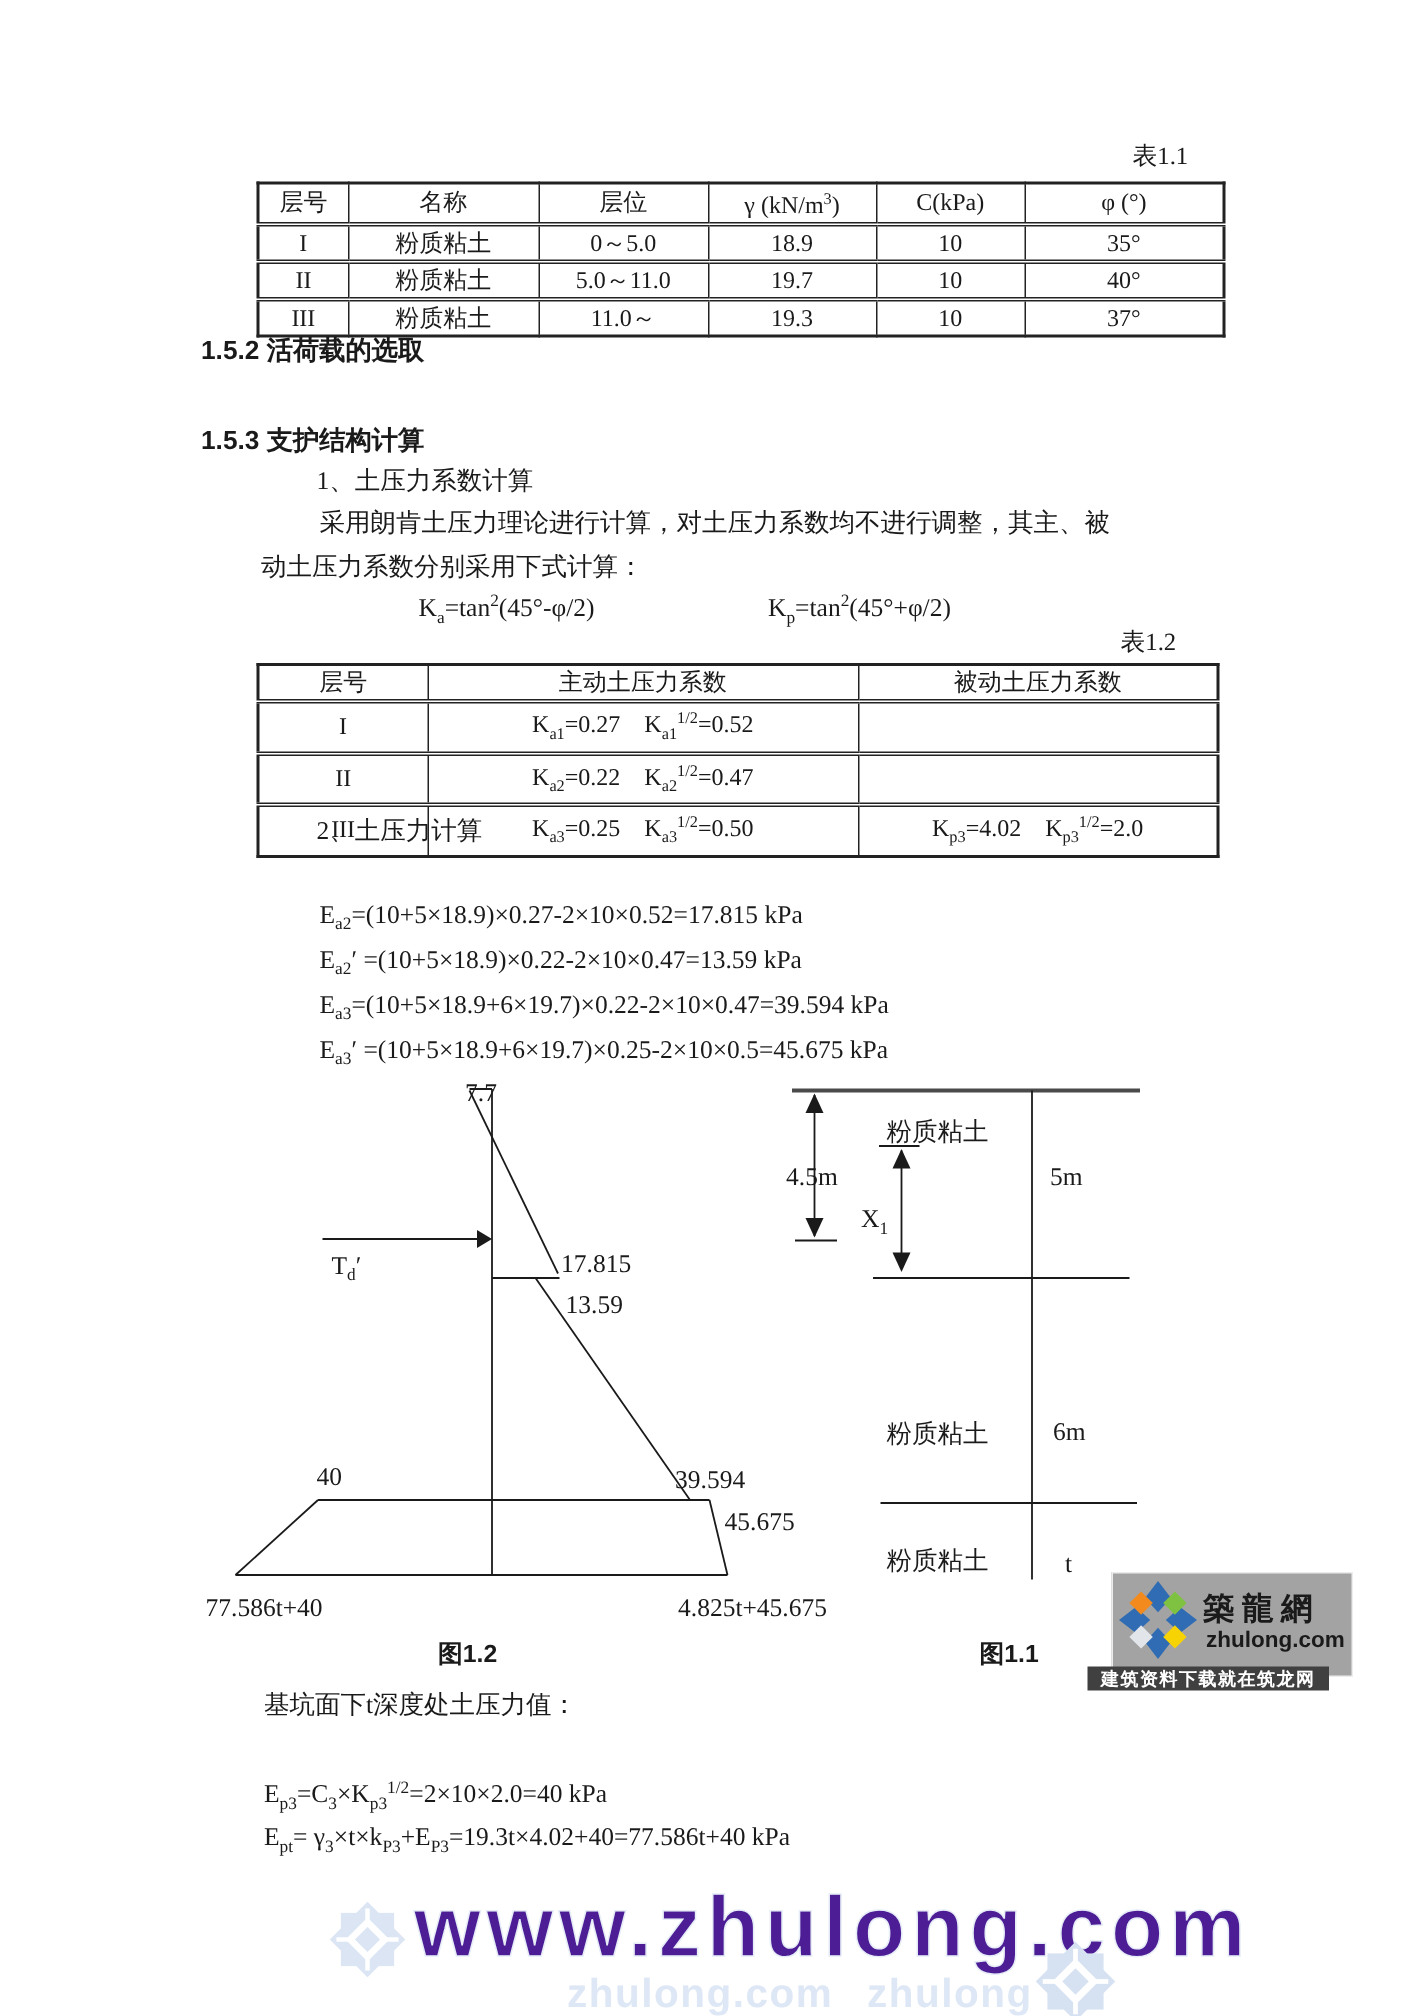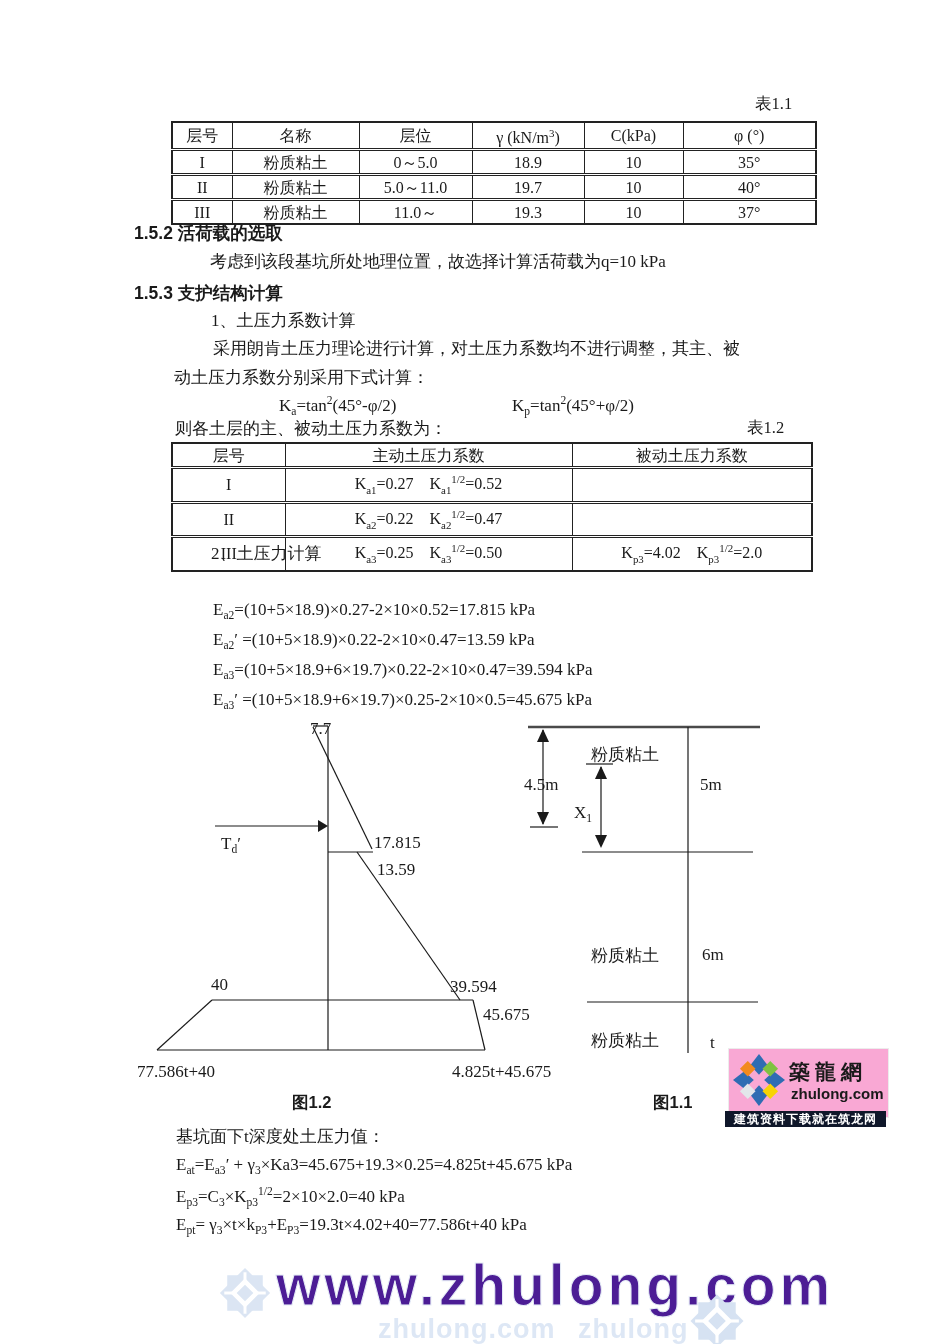--- a/index.html
+++ b/index.html
@@ -16,21 +16,21 @@
   .tbl{border-collapse:collapse;table-layout:fixed;font-size:16px;}
   .tbl td{border:1px solid #222;text-align:center;padding:0;height:22px;line-height:21px;overflow:hidden;}
   .tbl tr+tr td{border-top:3px double #222;}
   .tbl{border:2px solid #222;}
   .caption{font-size:16.5px;}
   .figcap{font-family:"Liberation Sans","DejaVu Sans",sans-serif;font-weight:600;font-size:16.5px;}
   .diag-label{font-size:17px;}
   svg{display:block;}
   
   .logo-box{position:absolute;left:725px;top:1048px;width:161px;height:79px;z-index:3;}
-  .logo-white{position:absolute;left:3px;top:0;width:161px;height:70px;background:#f9a8d4;border:1px solid #ececec;box-sizing:border-box;}
+  .logo-white{position:absolute;left:16px;top:0;width:161px;height:70px;background:#a3a3a3;border:1px solid #ececec;box-sizing:border-box;}
   .logo-banner{position:absolute;left:0;top:63px;width:161px;height:16px;color:#fff;
       font-family:"Liberation Sans","DejaVu Sans",sans-serif;font-size:12px;font-weight:bold;
       text-align:center;line-height:16px;letter-spacing:1px;}
   .logo-cn{position:absolute;left:60px;top:9px;font-size:21px;font-weight:bold;letter-spacing:5px;
       font-family:"Liberation Serif","DejaVu Serif",serif;}
   .logo-domain{position:absolute;left:62px;top:36px;font-size:15px;font-weight:bold;
       font-family:"Liberation Sans","DejaVu Sans",sans-serif;}
   
   .wm-big{position:absolute;left:276px;top:1252px;font-size:57px;font-weight:bold;z-index:0;
       font-family:"Liberation Sans","DejaVu Sans",sans-serif;letter-spacing:4px;
@@ -104,30 +104,28 @@
       <td>粉质粘土</td>
       <td>11.0～</td>
       <td>19.3</td>
       <td>10</td>
       <td>37°</td>
     </tr>
   </tbody>
     </table>
 
   <div class="abs heading z2" style="left:134px;top:221px;">1.5.2 活荷载的选取</div>
-  <div class="abs cn z2" style="left:210px;top:251px;">考虑到该段基坑所处地理位置，故选择计算活荷载为q=10 kPa</div>
   <div class="abs heading z2" style="left:134px;top:281px;">1.5.3 支护结构计算</div>
   <div class="abs cn z2" style="left:211px;top:310px;">1、土压力系数计算</div>
   <div class="abs cn z2" style="left:213px;top:338px;">采用朗肯土压力理论进行计算，对土压力系数均不进行调整，其主、被</div>
   <div class="abs cn z2" style="left:174px;top:367px;">动土压力系数分别采用下式计算：</div>
 
   <div class="abs formula z2" style="left:279px;top:394px;">K<sub>a</sub>=tan<sup>2</sup>(45°-φ/2)</div>
   <div class="abs formula z2" style="left:512px;top:394px;">K<sub>p</sub>=tan<sup>2</sup>(45°+φ/2)</div>
 
-  <div class="abs cn z2" style="left:175px;top:418px;">则各土层的主、被动土压力系数为：</div>
   <div class="abs caption z2" style="left:747px;top:417px;font-weight:normal;">表1.2</div>
 
   <table class="tbl abs z2" style="left:171px;top:442px;width:640px;">
     <colgroup>
         <col style="width:113px">
         <col style="width:287px">
         <col style="width:240px">
       </colgroup>
     <tbody>
         <tr>
@@ -225,21 +223,20 @@
           <polygon points="0,30 13,20 24,30 13,40"></polygon>
         </g>
         <polygon points="17,8 26,17 17,26 8,17" fill="#f28a1e"></polygon>
         <polygon points="43,8 52,17 43,26 34,17" fill="#7fc241"></polygon>
         <polygon points="17,34 26,43 17,52 8,43" fill="#e2e6ea"></polygon>
         <polygon points="43,34 52,43 43,52 34,43" fill="#f8d304"></polygon>
       </svg>
       <div class="logo-cn">築龍網</div>
       <div class="logo-domain">zhulong.com</div>
     </div>
-    <div class="logo-banner" style="background:#0f172a;">建筑资料下载就在筑龙网</div>
+    <div class="logo-banner" style="background:#404040;">建筑资料下载就在筑龙网</div>
   </div>
 
   <div class="abs cn z2" style="left:176px;top:1126px;">基坑面下t深度处土压力值：</div>
-  <div class="abs formula z2" style="left:176px;top:1155px;">E<sub>at</sub>=E<sub>a3</sub>′ + γ<sub>3</sub>×Ka3=45.675+19.3×0.25=4.825t+45.675 kPa</div>
   <div class="abs formula z2" style="left:176px;top:1185px;">E<sub>p3</sub>=C<sub>3</sub>×K<sub>p3</sub><sup>1/2</sup>=2×10×2.0=40 kPa</div>
   <div class="abs formula z2" style="left:176px;top:1215px;">E<sub>pt</sub>= γ<sub>3</sub>×t×k<sub>P3</sub>+E<sub>P3</sub>=19.3t×4.02+40=77.586t+40 kPa</div>
 
 </div>
 
 </body></html>

